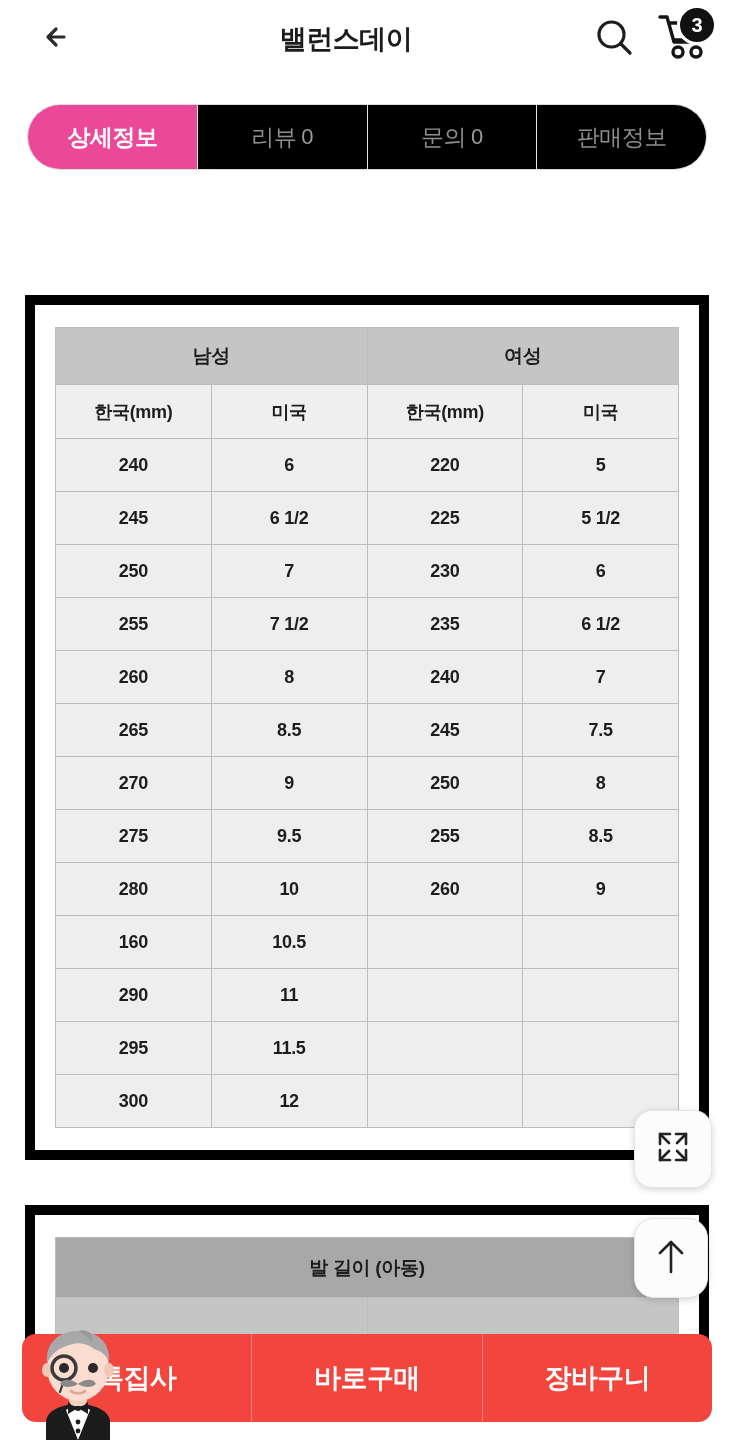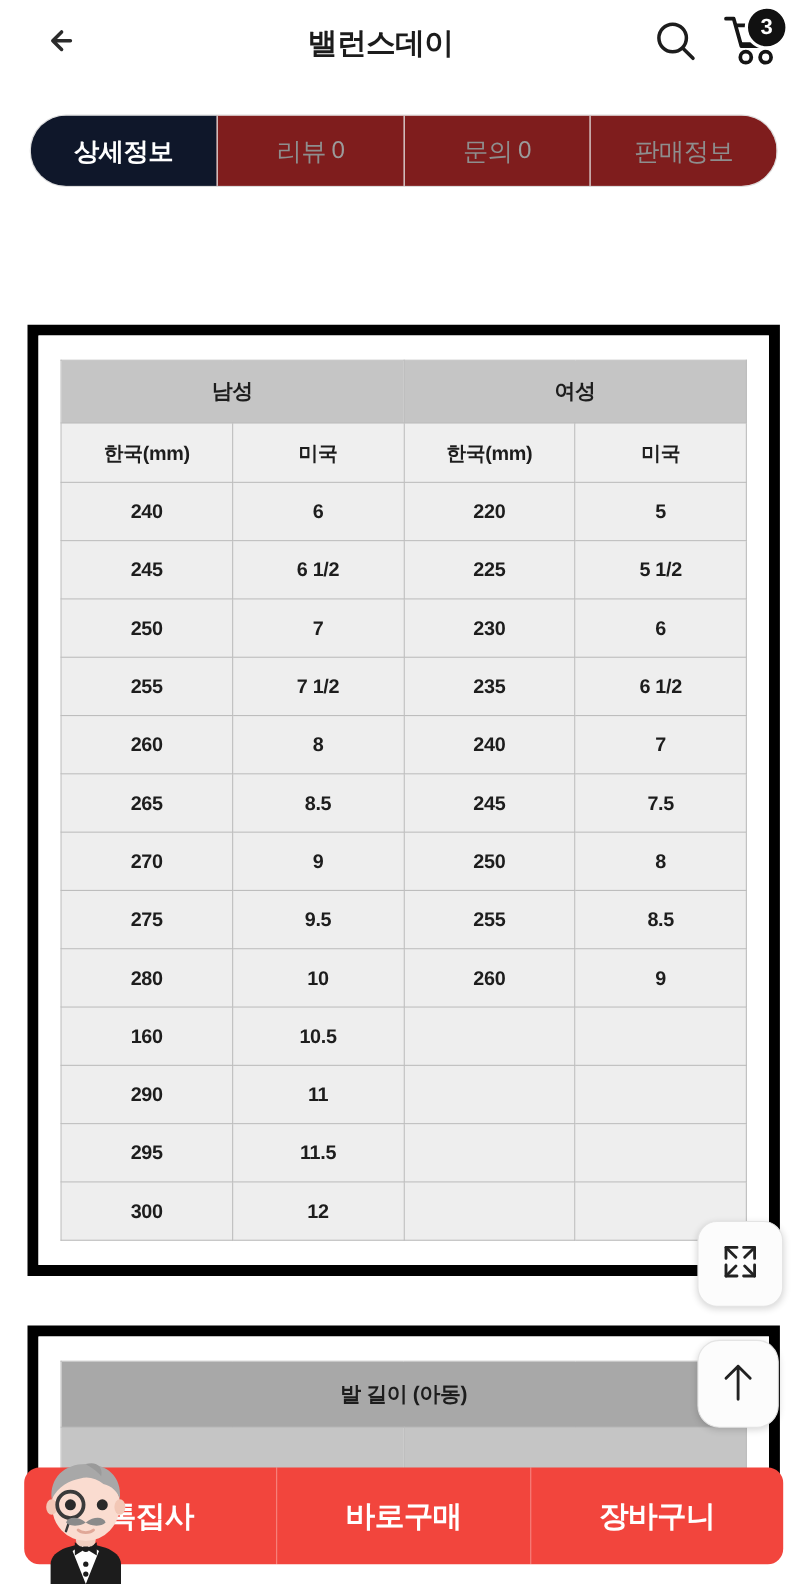--- a/index.html
+++ b/index.html
@@ -44,27 +44,27 @@
     position: absolute; top: 104px; left: 27px;
     width: 680px; height: 66px;
     display: flex;
     border: 1px solid #dcdcdc;
     border-radius: 33px;
     background: #fff;
     overflow: hidden;
   }
   .tab {
     flex: 1; display: flex; align-items: center; justify-content: center;
-    font-size: 23px; color: #8e8e8e; background: #7f1d1d;
+    font-size: 23px; color: #8e8e8e; background: #000000;
     border-left: 1px solid #e3e3e3;
     cursor: pointer; letter-spacing: -0.5px; white-space: nowrap;
   }
   .tab:first-child { border-left: none; }
   .tab.active {
-    background: #0f172a; color: #ffffff; font-weight: 700;
+    background: #ec4899; color: #ffffff; font-weight: 700;
     border-left: none;
   }
   .tab .cnt { color: #9b9b9b; font-weight: 400; margin-left: 5px; font-size: 22px; }
 
   
   .detail-area { position: absolute; top: 295px; left: 0; width: 734px; height: 1145px; overflow: hidden; }
 
   .img-block {
     position: relative;
     margin: 0 25px;

